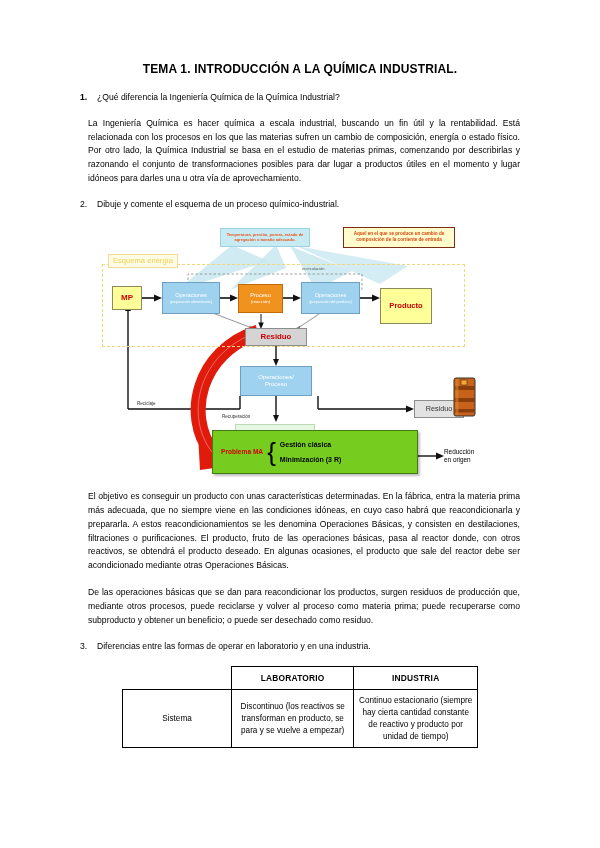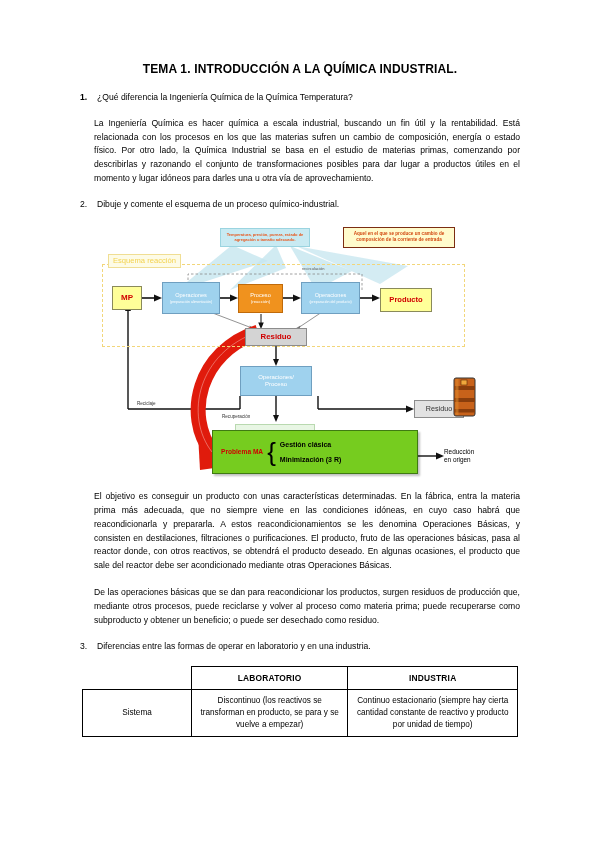--- a/index.html
+++ b/index.html
@@ -42,21 +42,21 @@
     width: 17px;
     flex: 0 0 17px;
     font-weight: normal;
   }
   .q-num.bold { font-weight: bold; }
   .q-text { flex: 1; }
   p.body {
     font-size: 8.6px;
     line-height: 1.62;
     text-align: justify;
-    margin: 0 0 13px 14px;
+    margin: 0 0 13px 8px;
   }
 
   
   .diagram {
     position: relative;
     width: 440px;
     height: 252px;
     margin: 0 auto 14px auto;
     font-family: "Liberation Sans", sans-serif;
   }
@@ -207,21 +207,21 @@
     position: absolute;
     left: 0; top: 0;
     width: 440px;
     height: 252px;
     overflow: visible;
   }
 
   
   table.cmp {
     border-collapse: collapse;
-    width: 436px;
+    width: 356px;
     margin: 4px auto 8px auto;
     font-size: 8.2px;
     border-radius: 6px;
   }
   table.cmp td, table.cmp th {
     border: 1px solid #000000;
     padding: 5px 4px;
     text-align: center;
     vertical-align: middle;
     line-height: 1.45;
@@ -233,21 +233,21 @@
 </style>
 </head>
 <body>
 
 <div class="page">
 
   <div class="doc-title">TEMA 1. INTRODUCCIÓN A LA QUÍMICA INDUSTRIAL.</div>
 
   <div class="q-item">
     <span class="q-num bold">1.</span>
-    <span class="q-text">¿Qué diferencia la Ingeniería Química de la Química Temperatura?</span>
+    <span class="q-text">¿Qué diferencia la Ingeniería Química de la Química Industrial?</span>
   </div>
 
   <p class="body">La Ingeniería Química es hacer química a escala industrial, buscando un fin útil y la rentabilidad. Está relacionada con los procesos en los que las materias sufren un cambio de composición, energía o estado físico. Por otro lado, la Química Industrial se basa en el estudio de materias primas, comenzando por describirlas y razonando el conjunto de transformaciones posibles para dar lugar a productos útiles en el momento y lugar idóneos para darles una u otra vía de aprovechamiento.</p>
 
   <div class="q-item">
     <span class="q-num">2.</span>
     <span class="q-text">Dibuje y comente el esquema de un proceso químico-industrial.</span>
   </div>
 
   <div class="diagram">
@@ -307,21 +307,21 @@
         <polygon points="118,210 156,241 120,246" fill="#e01b0c"></polygon>
         <path d="M 178 108 C 118 128, 104 192, 132 228" fill="none" stroke="#ffffff" stroke-width="1" opacity="0.35"></path>
       </g>
     </svg>
 
     <div class="dg callout-blue" style="left:140px; top:4px; width:90px;">Temperatura, presión, pureza, estado de agregación o tamaño adecuado.</div>
 
     <div class="dg callout-yellow" style="left:263px; top:3px; width:112px;">Aquel en el que se produce un cambio de composición de la corriente de entrada</div>
 
     <div class="dg scheme-frame" style="left:22px; top:40px; width:363px; height:83px;"></div>
-    <div class="dg scheme-label" style="left:28px; top:30px;">Esquema reacción</div>
+    <div class="dg scheme-label" style="left:28px; top:30px;">Esquema energía</div>
 
     <div class="dg tiny-label" style="left:222px; top:42px;">recirculación</div>
 
     <div class="dg box b-mp" style="left:32px; top:62px; width:30px; height:24px;">
       <span>MP</span>
     </div>
 
     <div class="dg box b-blue" style="left:82px; top:58px; width:58px; height:32px;">
       <span>Operaciones</span>
       <span class="sub">(preparación alimentación)</span>
@@ -330,21 +330,21 @@
     <div class="dg box b-orange" style="left:158px; top:60px; width:45px; height:29px;">
       <span>Proceso</span>
       <span class="sub">(reacción)</span>
     </div>
 
     <div class="dg box b-blue" style="left:221px; top:58px; width:59px; height:32px;">
       <span>Operaciones</span>
       <span class="sub">(preparación del producto)</span>
     </div>
 
-    <div class="dg box b-producto" style="left:300px; top:64px; width:52px; height:24px;">
+    <div class="dg box b-producto" style="left:300px; top:64px; width:52px; height:36px;">
       <span>Producto</span>
     </div>
 
     <div class="dg box b-residuo" style="left:165px; top:104px; width:62px; height:18px;">
       <span>Residuo</span>
     </div>
 
     <div class="dg box b-blue" style="left:160px; top:142px; width:72px; height:30px; font-size:6px;">
       <span>Operaciones/</span>
       <span>Proceso</span>

